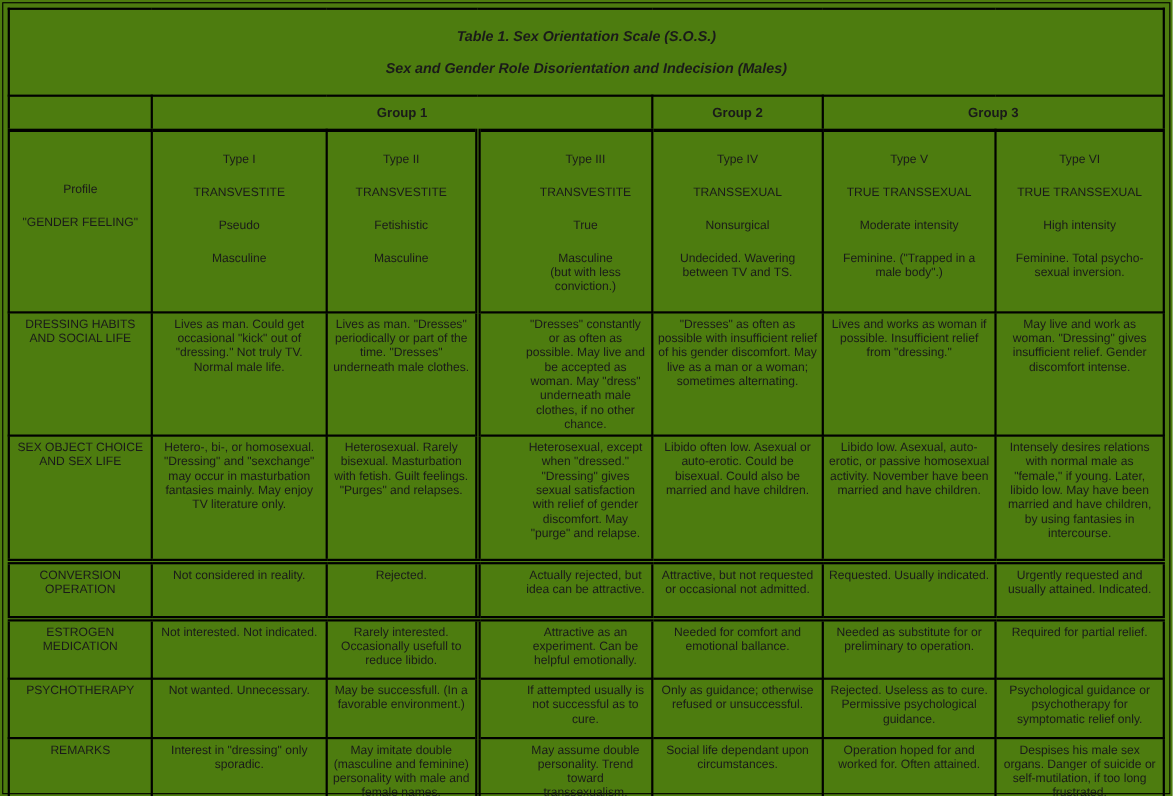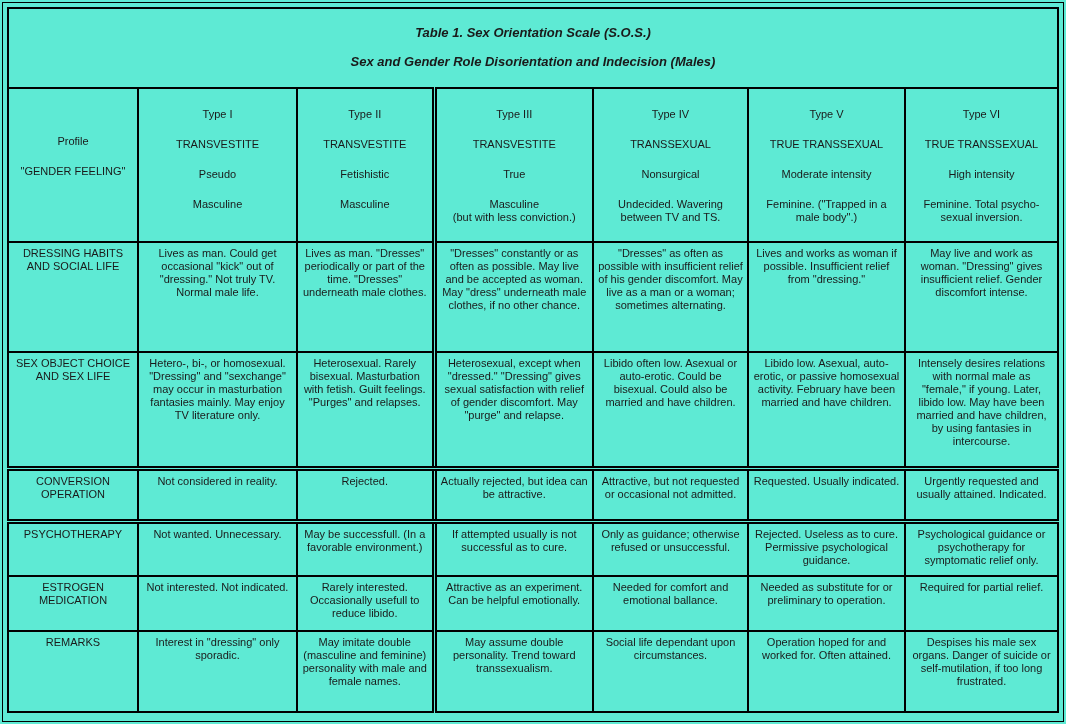--- a/index.html
+++ b/index.html
@@ -1,40 +1,40 @@
 <!DOCTYPE html>
 <html><head>
 <meta charset="utf-8">
 <style>
   html, body { margin: 0; padding: 0; background: #ffffff; }
   body { font-family: "Liberation Sans", "DejaVu Sans", sans-serif; color: #1a1a1a; }
   .page {
     width: 1066px; height: 724px; box-sizing: border-box;
-    padding: 2px; background: #5eead4;
+    padding: 2px; background: #4d7c0f;
   }
   .outer-frame {
     border: 1px solid #000; height: 100%; box-sizing: border-box;
     padding: 4px;
   }
   table.sos {
     border-collapse: collapse; table-layout: fixed;
     width: 1050px; height: 706px;
   }
   td {
     border: 2px solid #000;
     font-size: 11px; line-height: 13px;
     text-align: center; vertical-align: top;
     padding: 4px 4px 2px 4px;
     overflow: hidden;
     white-space: pre-line;
   }
   
   tr.heavy-below td { border-bottom: 5px double #000; text-align: center; }
   tr.group-row td  { border-bottom: 3px solid #000; }
-  td.dbl-left { border-left: 5px double #000; }
+  td.dbl-left { border-left: 5px double #000; padding-left: 40px; }
 
   td.title-cell { padding: 3px 2px; }
   .title-line { font-weight: bold; font-style: italic; font-size: 13px; line-height: 16px; }
 
   tr.group-row td { font-weight: bold; font-size: 12px; vertical-align: middle; padding: 2px; }
 
   .p-line { margin-top: 4px; }
   td.profile-cell .p-line:first-child { margin-top: 2px; }
   td.profile-label .p-line:first-child { margin-top: 29px; }
 
@@ -57,20 +57,26 @@
       </colgroup>
 
       <tbody>
           <tr style="height:36px">
         <td colspan="7" class="title-cell">
           <div class="title-line">Table 1. Sex Orientation Scale (S.O.S.)</div>
           <div class="title-line">Sex and Gender Role Disorientation and Indecision (Males)</div>
         </td>
       </tr>
 
+      <tr class="group-row" style="height:31px">
+        <td></td>
+        <td colspan="3">Group 1</td>
+        <td>Group 2</td>
+        <td colspan="2">Group 3</td>
+      </tr>
 
       <tr style="height:121px">
         <td class="profile-label">
           <div class="p-line">Profile</div>
           <div class="p-line">"GENDER FEELING"</div>
         </td>
         <td class="profile-cell">
           <div class="p-line">Type I</div>
           <div class="p-line">TRANSVESTITE</div>
           <div class="p-line">Pseudo</div>
@@ -118,53 +124,53 @@
         <td>Lives and works as woman if possible. Insufficient relief from "dressing."</td>
         <td>May live and work as woman. "Dressing" gives insufficient relief. Gender discomfort intense.</td>
       </tr>
 
       <tr class="heavy-below" style="height:115px">
         <td>SEX OBJECT CHOICE AND SEX LIFE</td>
         <td>Hetero-, bi-, or homosexual. "Dressing" and "sexchange" may occur in masturbation fantasies mainly. May enjoy TV literature only.</td>
         <td>Heterosexual. Rarely bisexual. Masturbation with fetish. Guilt feelings. "Purges" and relapses.</td>
         <td class="dbl-left">Heterosexual, except when "dressed." "Dressing" gives sexual satisfaction with relief of gender discomfort. May "purge" and relapse.</td>
         <td>Libido often low. Asexual or auto-erotic. Could be bisexual. Could also be married and have children.</td>
-        <td>Libido low. Asexual, auto-erotic, or passive homosexual activity. February have been married and have children.</td>
+        <td>Libido low. Asexual, auto-erotic, or passive homosexual activity. November have been married and have children.</td>
         <td>Intensely desires relations with normal male as "female," if young. Later, libido low. May have been married and have children, by using fantasies in intercourse.</td>
       </tr>
 
 
       <tr class="heavy-below" style="height:52px">
         <td>CONVERSION OPERATION</td>
         <td>Not considered in reality.</td>
         <td>Rejected.</td>
         <td class="dbl-left">Actually rejected, but idea can be attractive.</td>
         <td>Attractive, but not requested or occasional not admitted.</td>
         <td>Requested. Usually indicated.</td>
         <td>Urgently requested and usually attained. Indicated.</td>
       </tr>
 
       <tr style="height:54px">
+        <td>ESTROGEN MEDICATION</td>
+        <td>Not interested. Not indicated.</td>
+        <td>Rarely interested. Occasionally usefull to reduce libido.</td>
+        <td class="dbl-left">Attractive as an experiment. Can be helpful emotionally.</td>
+        <td>Needed for comfort and emotional ballance.</td>
+        <td>Needed as substitute for or preliminary to operation.</td>
+        <td>Required for partial relief.</td>
+      </tr>
+
+      <tr style="height:54px">
         <td>PSYCHOTHERAPY</td>
         <td>Not wanted. Unnecessary.</td>
         <td>May be successfull. (In a favorable environment.)</td>
         <td class="dbl-left">If attempted usually is not successful as to cure.</td>
         <td>Only as guidance; otherwise refused or unsuccessful.</td>
         <td>Rejected. Useless as to cure. Permissive psychological guidance.</td>
         <td>Psychological guidance or psychotherapy for symptomatic relief only.</td>
-      </tr>
-
-      <tr style="height:54px">
-        <td>ESTROGEN MEDICATION</td>
-        <td>Not interested. Not indicated.</td>
-        <td>Rarely interested. Occasionally usefull to reduce libido.</td>
-        <td class="dbl-left">Attractive as an experiment. Can be helpful emotionally.</td>
-        <td>Needed for comfort and emotional ballance.</td>
-        <td>Needed as substitute for or preliminary to operation.</td>
-        <td>Required for partial relief.</td>
       </tr>
 
       <tr style="height:80px">
         <td>REMARKS</td>
         <td>Interest in "dressing" only sporadic.</td>
         <td>May imitate double (masculine and feminine) personality with male and female names.</td>
         <td class="dbl-left">May assume double personality. Trend toward transsexualism.</td>
         <td>Social life dependant upon circumstances.</td>
         <td>Operation hoped for and worked for. Often attained.</td>
         <td>Despises his male sex organs. Danger of suicide or self-mutilation, if too long frustrated.</td>

